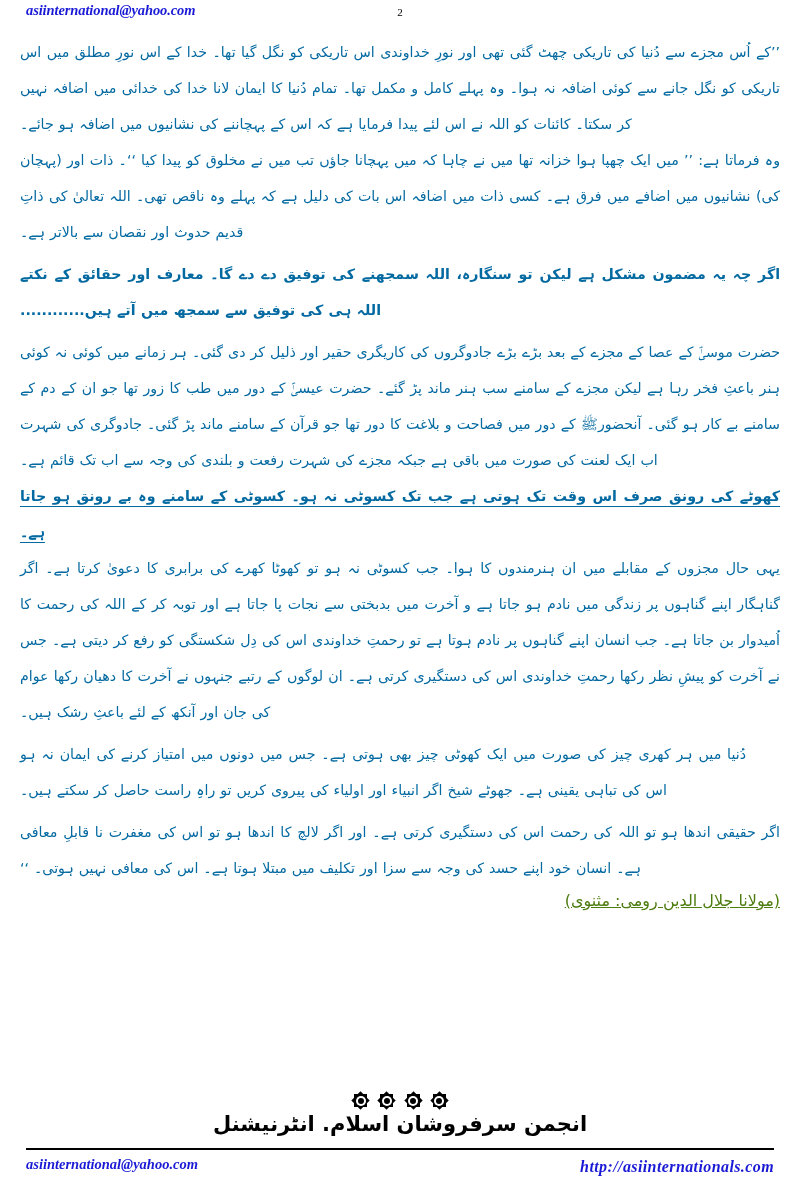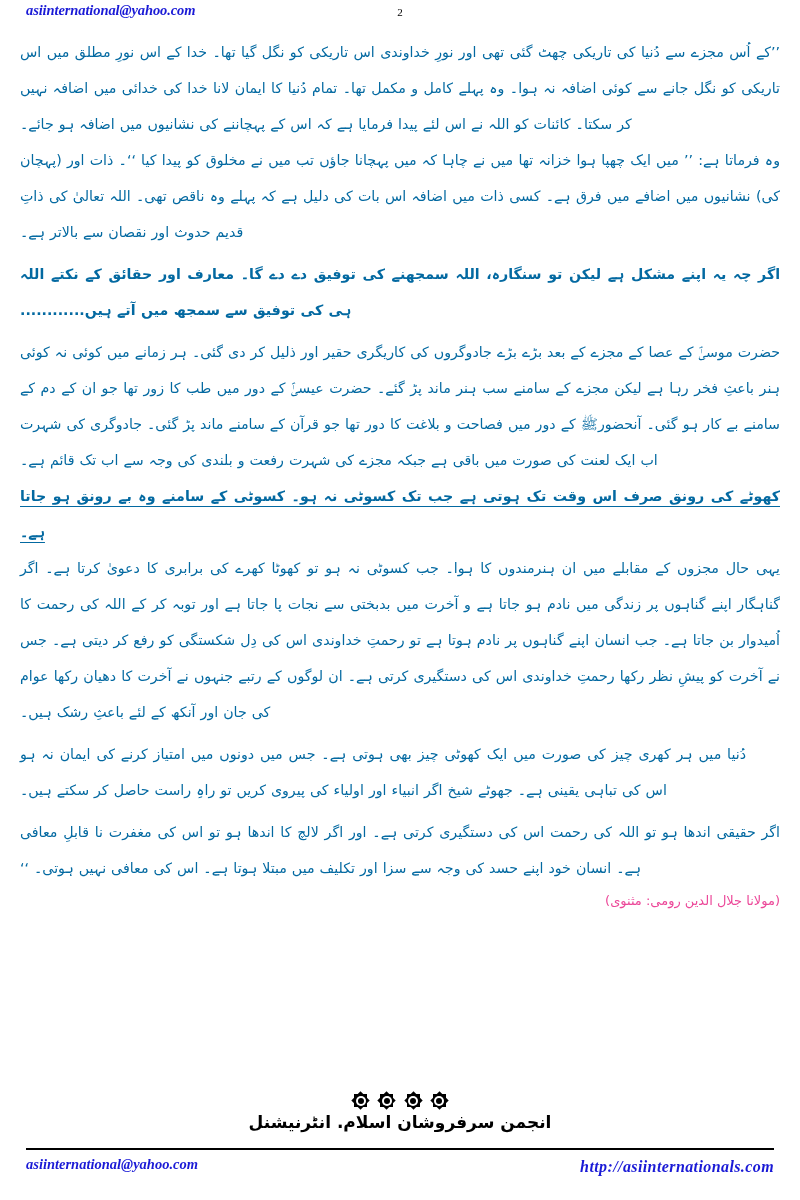--- a/index.html
+++ b/index.html
@@ -84,26 +84,27 @@
 
   .para.indent { text-indent: 34px; }
 
   .para.u { text-decoration: underline; text-underline-offset: 5px; }
 
   .spacer-sm { height: 6px; }
 
   
   .attribution {
     font-family: "DejaVu Sans", sans-serif;
-    font-size: 13px;
+    font-size: 16px;
     line-height: 30px;
-    color: #ec4899;
+    color: #4d7c0f;
     direction: rtl;
     text-align: center;
     padding-left: 150px;
+    text-decoration: underline;
   }
 
   
   .ornament-row {
     position: absolute;
     left: 0;
     top: 1090px;
     width: 800px;
     text-align: center;
     direction: ltr;
@@ -155,21 +156,21 @@
   
   .org-name {
     position: absolute;
     left: 0;
     top: 1112px;
     width: 800px;
     text-align: center;
     direction: rtl;
     font-family: "DejaVu Sans", sans-serif;
     font-weight: bold;
-    font-size: 17px;
+    font-size: 21px;
     color: #000;
     letter-spacing: 0.5px;
   }
 
   
   .page-footer {
     position: absolute;
     left: 0;
     top: 1148px;
     width: 800px;
@@ -222,21 +223,21 @@
   </div>
 
   <div class="body-area">
 
     <p class="para normal last-left">’’کے اُس مجزے سے دُنیا کی تاریکی چھٹ گئی تھی اور نورِ خداوندی اس تاریکی کو نگل گیا تھا۔ خدا کے اس نورِ مطلق میں اس تاریکی کو نگل جانے سے کوئی اضافہ نہ ہوا۔ وہ پہلے کامل و مکمل تھا۔ تمام دُنیا کا ایمان لانا خدا کی خدائی میں اضافہ نہیں کر سکتا۔ کائنات کو اللہ نے اس لئے پیدا فرمایا ہے کہ اس کے پہچاننے کی نشانیوں میں اضافہ ہو جائے۔</p>
 
     <p class="para normal last-left">وہ فرماتا ہے: ’’ میں ایک چھپا ہوا خزانہ تھا میں نے چاہا کہ میں پہچانا جاؤں تب میں نے مخلوق کو پیدا کیا ‘‘۔ ذات اور (پہچان کی) نشانیوں میں اضافے میں فرق ہے۔ کسی ذات میں اضافہ اس بات کی دلیل ہے کہ پہلے وہ ناقص تھی۔ اللہ تعالیٰ کی ذاتِ قدیم حدوث اور نقصان سے بالاتر ہے۔</p>
 
     <div class="spacer-sm"></div>
 
-    <p class="para bold last-left">اگر چہ یہ اپنے مشکل ہے لیکن تو سنگارہ، اللہ سمجھنے کی توفیق دے دے گا۔ معارف اور حقائق کے نکتے اللہ ہی کی توفیق سے سمجھ میں آتے ہیں............</p>
+    <p class="para bold last-left">اگر چہ یہ مضمون مشکل ہے لیکن تو سنگارہ، اللہ سمجھنے کی توفیق دے دے گا۔ معارف اور حقائق کے نکتے اللہ ہی کی توفیق سے سمجھ میں آتے ہیں............</p>
 
     <div class="spacer-sm"></div>
 
     <p class="para normal last-left">حضرت موسیٰؑ کے عصا کے مجزے کے بعد بڑے بڑے جادوگروں کی کاریگری حقیر اور ذلیل کر دی گئی۔ ہر زمانے میں کوئی نہ کوئی ہنر باعثِ فخر رہا ہے لیکن مجزے کے سامنے سب ہنر ماند پڑ گئے۔ حضرت عیسیٰؑ کے دور میں طب کا زور تھا جو ان کے دم کے سامنے بے کار ہو گئی۔ آنحضورﷺ کے دور میں فصاحت و بلاغت کا دور تھا جو قرآن کے سامنے ماند پڑ گئی۔ جادوگری کی شہرت اب ایک لعنت کی صورت میں باقی ہے جبکہ مجزے کی شہرت رفعت و بلندی کی وجہ سے اب تک قائم ہے۔</p>
 
     <p class="para bold u last-left">کھوٹے کی رونق صرف اس وقت تک ہوتی ہے جب تک کسوٹی نہ ہو۔ کسوٹی کے سامنے وہ بے رونق ہو جاتا ہے۔</p>
 
     <p class="para normal last-left">یہی حال مجزوں کے مقابلے میں ان ہنرمندوں کا ہوا۔ جب کسوٹی نہ ہو تو کھوٹا کھرے کی برابری کا دعویٰ کرتا ہے۔ اگر گناہگار اپنے گناہوں پر زندگی میں نادم ہو جاتا ہے و آخرت میں بدبختی سے نجات پا جاتا ہے اور توبہ کر کے اللہ کی رحمت کا اُمیدوار بن جاتا ہے۔ جب انسان اپنے گناہوں پر نادم ہوتا ہے تو رحمتِ خداوندی اس کی دِل شکستگی کو رفع کر دیتی ہے۔ جس نے آخرت کو پیشِ نظر رکھا رحمتِ خداوندی اس کی دستگیری کرتی ہے۔ ان لوگوں کے رتبے جنہوں نے آخرت کا دھیان رکھا عوام کی جان اور آنکھ کے لئے باعثِ رشک ہیں۔</p>
 
     <div class="spacer-sm"></div>

